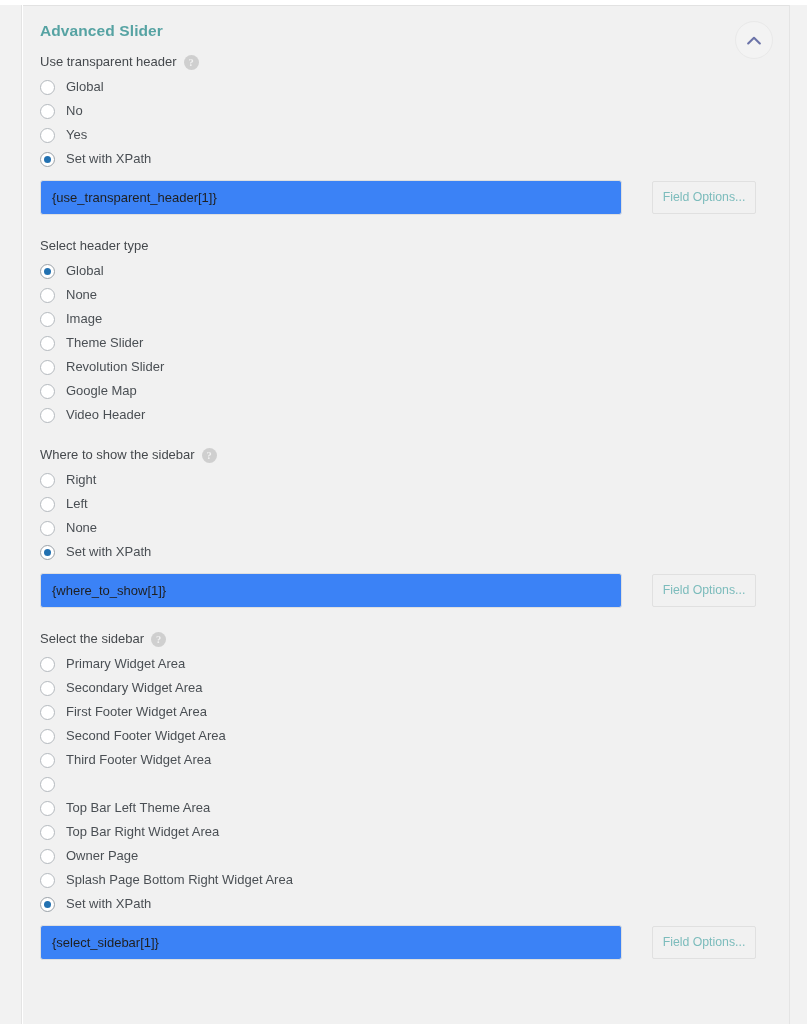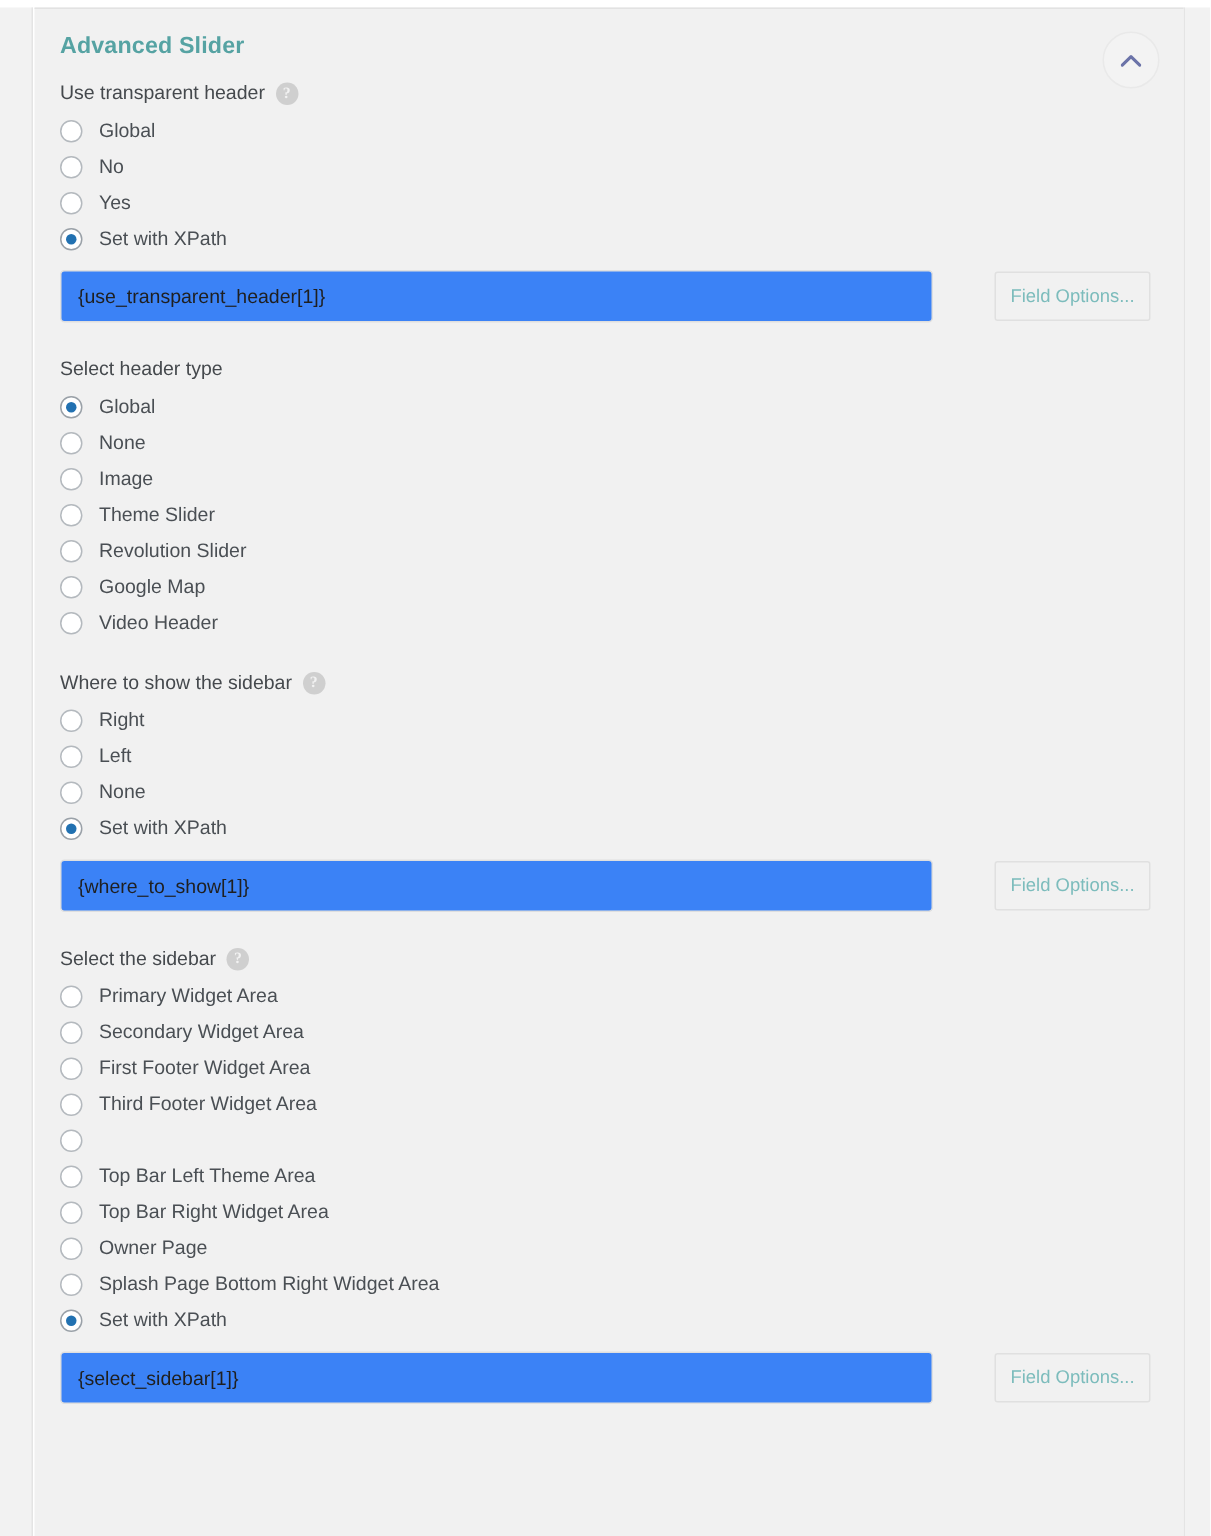--- a/index.html
+++ b/index.html
@@ -171,21 +171,21 @@
     border: 1px solid #dfdfdf;
     border-radius: 3px;
     font-size: 13px;
     color: #1f1f1f;
     padding: 0 11px;
     font-family: "Liberation Sans", sans-serif;
     outline: none;
   }
 
   .field-options-btn {
-    margin-left: 41px;
+    margin-left: 30px;
     width: 104px;
     height: 33px;
     background: transparent;
     border: 1px solid #e0e0e0;
     border-radius: 2px;
     color: #7cbcbc;
     font-size: 12.3px;
     font-family: "Liberation Sans", sans-serif;
     cursor: pointer;
     line-height: 31px;
@@ -327,20 +327,24 @@
             <div class="radio-row">
               <span class="radio"></span>
               <span class="radio-label">Secondary Widget Area</span>
             </div>
             <div class="radio-row">
               <span class="radio"></span>
               <span class="radio-label">First Footer Widget Area</span>
             </div>
             <div class="radio-row">
               <span class="radio"></span>
+              <span class="radio-label">Second Footer Widget Area</span>
+            </div>
+            <div class="radio-row">
+              <span class="radio"></span>
               <span class="radio-label">Third Footer Widget Area</span>
             </div>
             <div class="radio-row">
               <span class="radio"></span>
             </div>
             <div class="radio-row">
               <span class="radio"></span>
               <span class="radio-label">Top Bar Left Theme Area</span>
             </div>
             <div class="radio-row">

